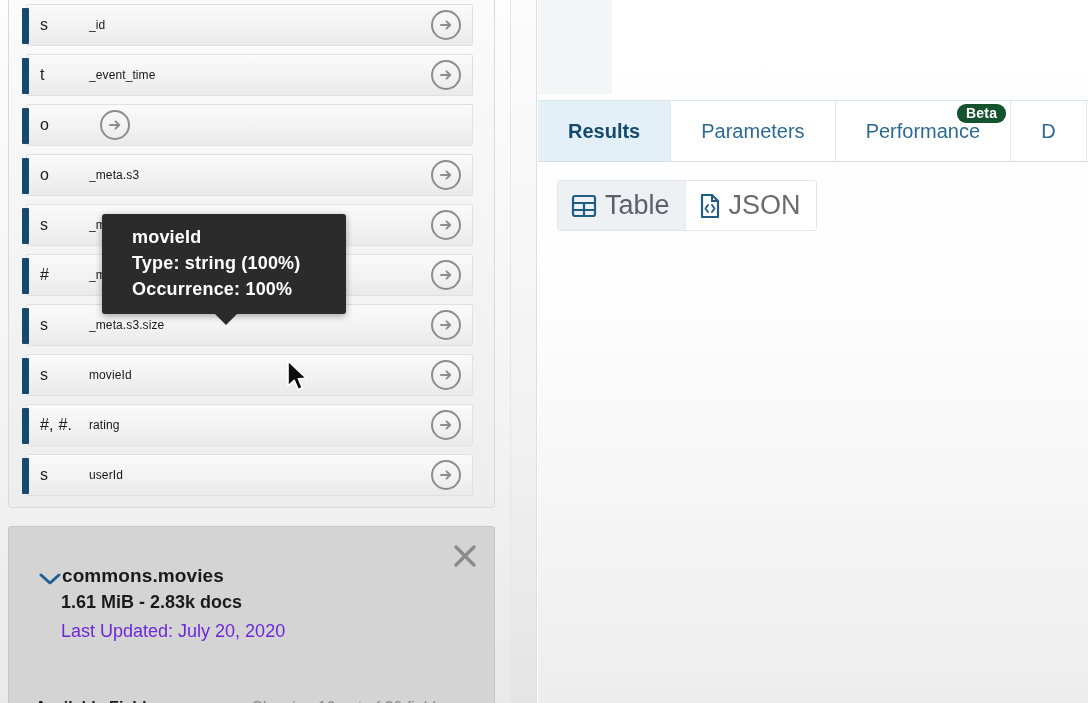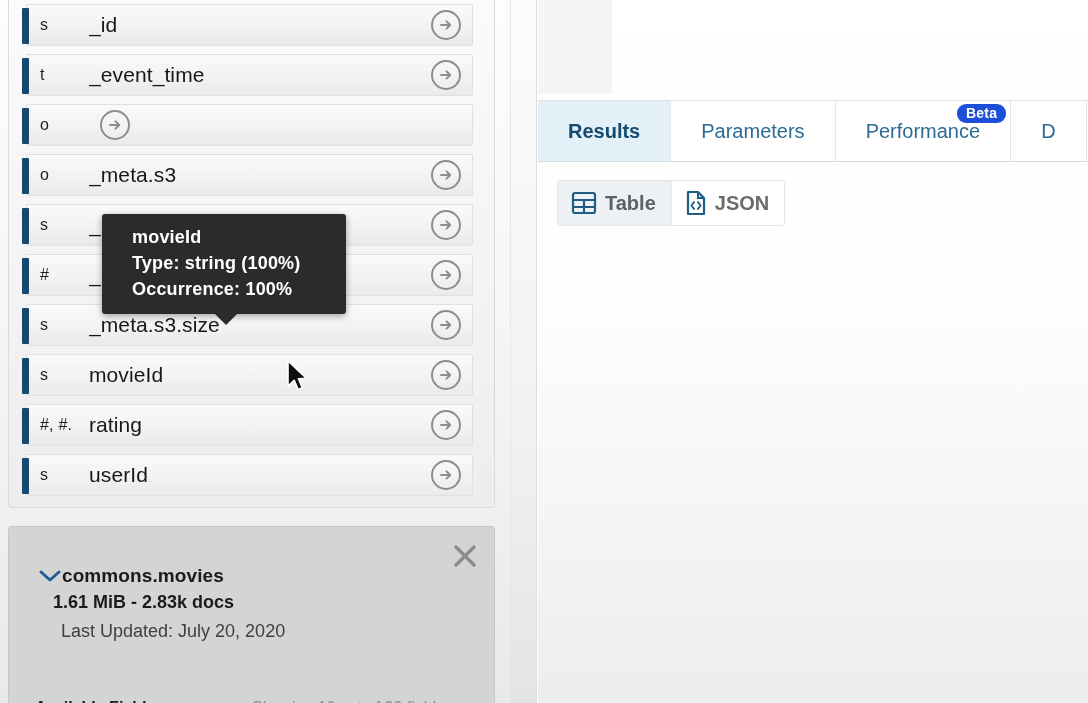--- a/index.html
+++ b/index.html
@@ -85,21 +85,21 @@
     flex: 0 0 62px;
     padding-left: 13px;
     box-sizing: border-box;
     font-size: 16px;
     color: #1d1d1d;
     letter-spacing: 0.2px;
     white-space: nowrap;
   }
   .field-name {
     flex: 1 1 auto;
-    font-size: 21px;
+    font-size: 12px;
     color: #181818;
     letter-spacing: 0.1px;
     white-space: nowrap;
     overflow: hidden;
   }
   .field-action {
     flex: 0 0 52px;
     display: flex;
     align-items: center;
     justify-content: center;
@@ -176,43 +176,43 @@
     top: 16px;
     width: 26px;
     height: 26px;
     cursor: pointer;
   }
   #collection-header {
     position: absolute;
     left: 30px;
     top: 38px;
     display: flex;
-    align-items: center;
+    align-items: flex-end;
   }
   #chevron-down-icon { margin-right: 1px; display: block; }
   #collection-name {
     font-size: 19px;
     font-weight: bold;
     color: #1b1b1b;
     letter-spacing: 0.1px;
   }
   #collection-size {
     position: absolute;
-    left: 44px;
+    left: 52px;
     top: 65px;
     font-size: 18px;
     font-weight: bold;
     color: #1b1b1b;
   }
   #collection-updated {
     position: absolute;
     left: 52px;
     top: 94px;
     font-size: 18px;
-    color: #404040;
+    color: #6d28d9;
   }
   #available-fields-label {
     position: absolute;
     left: 26px;
     top: 172px;
     font-size: 16px;
     font-weight: bold;
     color: #1b1b1b;
   }
   #showing-fields-count {
@@ -287,21 +287,21 @@
   .tab.active {
     background: #e4f0f8;
     color: #134a6e;
     font-weight: bold;
     justify-content: center;
   }
   .tab-beta-badge {
     position: absolute;
     right: 4px;
     top: 3px;
-    background: #1d4ed8;
+    background: #14532d;
     color: #ffffff;
     font-size: 14px;
     font-weight: bold;
     border-radius: 9px;
     padding: 2px 9px 3px 9px;
     letter-spacing: 0.2px;
     line-height: 1;
   }
 
   
@@ -313,26 +313,25 @@
     border: 1px solid #e2e6ea;
     border-radius: 3px;
     overflow: hidden;
     background: #ffffff;
   }
   .toggle-btn {
     display: flex;
     align-items: center;
     gap: 8px;
     padding: 9px 15px 9px 13px;
-    font-size: 20px;
+    font-size: 27px;
     color: #6b6b6b;
     background: #ffffff;
     cursor: pointer;
     white-space: nowrap;
-    font-weight: bold;
   }
   .toggle-btn.active {
     background: #eef1f4;
     color: #5c6166;
   }
   .toggle-btn + .toggle-btn {
     border-left: 1px solid #e8ebee;
   }
   .toggle-btn svg { display: block; flex: 0 0 auto; }
 

